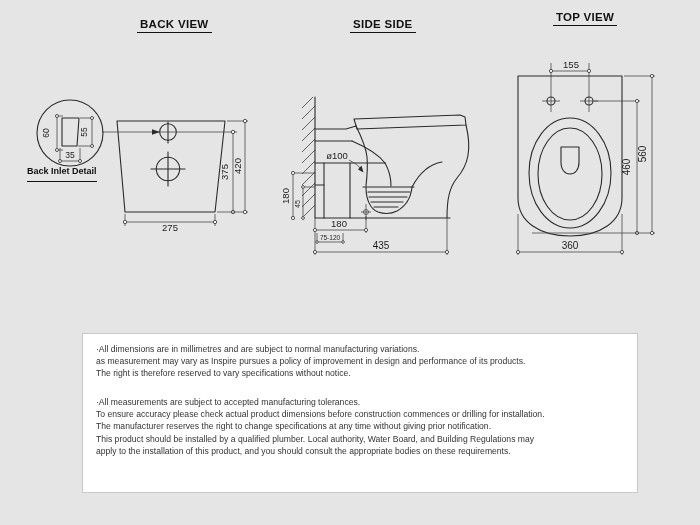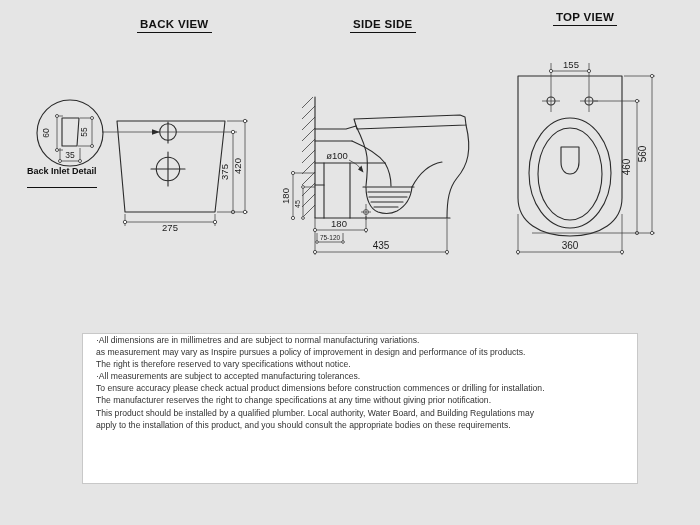--- a/index.html
+++ b/index.html
@@ -4,33 +4,33 @@
 <style>
   html,body{margin:0;padding:0;background:#fff;}
   #page{position:relative;width:700px;height:525px;background:#e5e5e5;overflow:hidden;
         font-family:"Liberation Sans",sans-serif;}
   .vtitle{position:absolute;font-size:11.5px;font-weight:bold;letter-spacing:.3px;color:#111;
           border-bottom:1.6px solid #111;padding:0 3px 2px 3px;white-space:nowrap;}
   #title-back{left:137px;top:18px;}
   #title-side{left:350px;top:18px;}
   #title-top{left:553px;top:11px;}
   .detail-label{position:absolute;left:27px;top:166px;font-size:9px;font-weight:bold;color:#111;
-          border-bottom:1.3px solid #111;padding-bottom:11px;white-space:nowrap;}
+          border-bottom:1.3px solid #111;padding-bottom:5px;white-space:nowrap;}
   svg{position:absolute;left:0;top:0;}
   .o{stroke:#2b2b2b;stroke-width:1.1;fill:none;stroke-linecap:round;stroke-linejoin:round;}
   .d{stroke:#3f3f3f;stroke-width:.75;fill:none;}
   .h{stroke:#3f3f3f;stroke-width:.8;fill:none;}
   .dot{stroke:#3f3f3f;stroke-width:.9;fill:#fff;}
   .ar{fill:#2b2b2b;stroke:none;}
   .t{fill:#1c1c1c;font-family:"Liberation Sans",sans-serif;}
   .t10{font-size:10px;}.t9{font-size:9.5px;}.t8{font-size:8.5px;}.t7{font-size:7px;}.t6{font-size:6.5px;}
   .notes{position:absolute;left:82px;top:333px;width:529px;height:141px;border:1px solid #c8c8c8;
-         background:#fff;padding:0 12px 8px 13px;font-size:8.6px;line-height:12.1px;color:#333;}
+         background:#fff;padding:9px 12px 8px 13px;font-size:8.6px;line-height:12.1px;color:#333;}
   .para div{white-space:nowrap;}
-  .para2{}
+  .para2{margin-top:17px;}
 </style>
 </head>
 <body>
 
 <div id="page">
 
   <div class="vtitle" id="title-back">BACK VIEW</div>
   <div class="vtitle" id="title-side">SIDE SIDE</div>
   <div class="vtitle" id="title-top">TOP VIEW</div>
 

